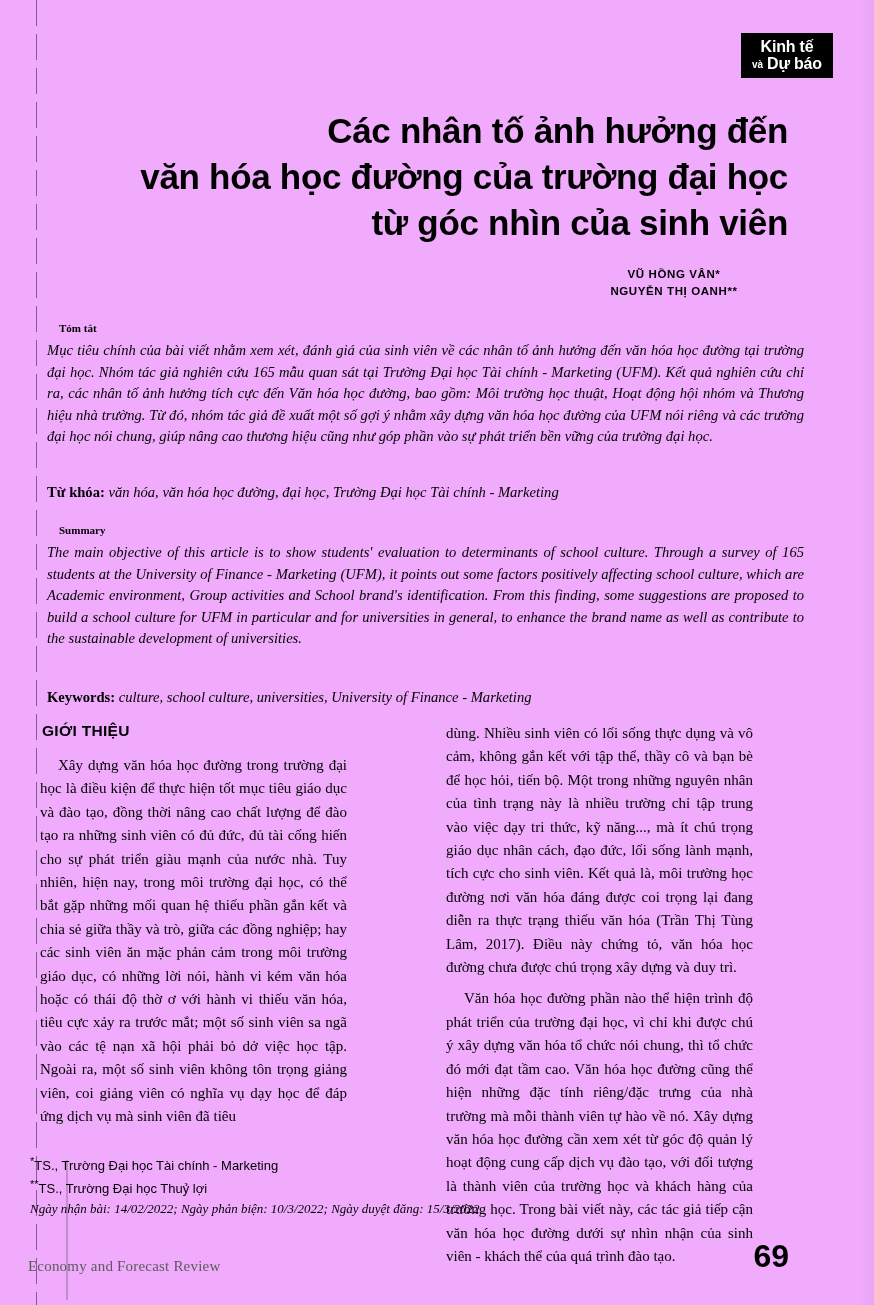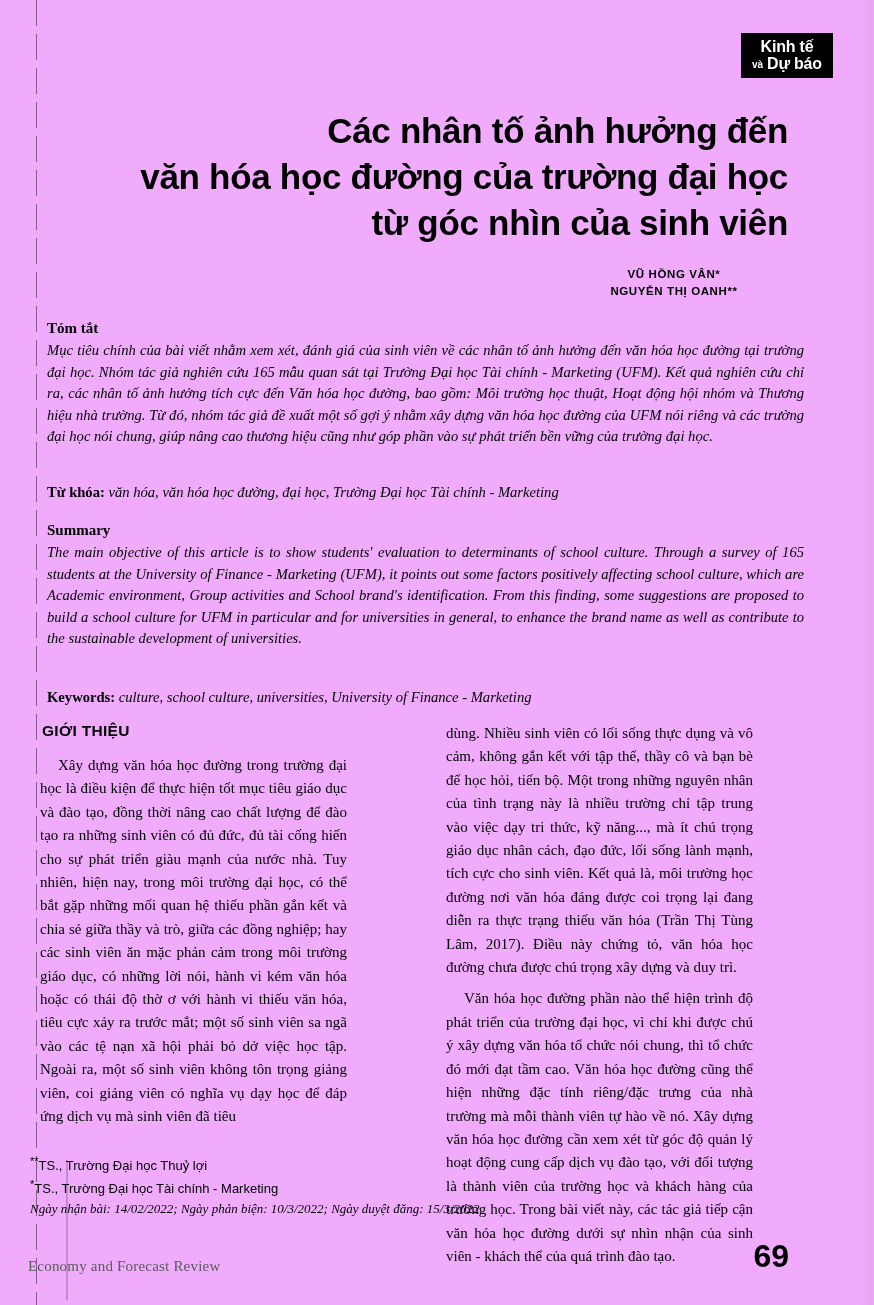--- a/index.html
+++ b/index.html
@@ -120,23 +120,24 @@
 
   
   .abs-block {
     position: absolute;
     left: 47px;
     width: 757px;
   }
   .abs-head {
     font-family: "Liberation Serif", serif;
     font-weight: 700;
-    font-size: 15px;
+    font-size: 11px;
     line-height: 20px;
     margin-bottom: 2px;
+    margin-left: 12px;
   }
   .abs-body {
     font-family: "Liberation Serif", serif;
     font-style: italic;
     font-size: 14.6px;
     line-height: 21.5px;
     text-align: justify;
   }
   .kw-line {
     font-family: "Liberation Serif", serif;
@@ -269,21 +270,21 @@
     <div class="sec-head">GIỚI THIỆU</div>
     <p class="para">Xây dựng văn hóa học đường trong trường đại học là điều kiện để thực hiện tốt mục tiêu giáo dục và đào tạo, đồng thời nâng cao chất lượng để đào tạo ra những sinh viên có đủ đức, đủ tài cống hiến cho sự phát triển giàu mạnh của nước nhà. Tuy nhiên, hiện nay, trong môi trường đại học, có thể bắt gặp những mối quan hệ thiếu phần gắn kết và chia sẻ giữa thầy và trò, giữa các đồng nghiệp; hay các sinh viên ăn mặc phản cảm trong môi trường giáo dục, có những lời nói, hành vi kém văn hóa hoặc có thái độ thờ ơ với hành vi thiếu văn hóa, tiêu cực xảy ra trước mắt; một số sinh viên sa ngã vào các tệ nạn xã hội phải bỏ dở việc học tập. Ngoài ra, một số sinh viên không tôn trọng giảng viên, coi giảng viên có nghĩa vụ dạy học để đáp ứng dịch vụ mà sinh viên đã tiêu</p>
   </div>
 
   <div class="col col-right">
     <p class="para" style="text-indent:0">dùng. Nhiều sinh viên có lối sống thực dụng và vô cảm, không gắn kết với tập thể, thầy cô và bạn bè để học hỏi, tiến bộ. Một trong những nguyên nhân của tình trạng này là nhiều trường chỉ tập trung vào việc dạy tri thức, kỹ năng..., mà ít chú trọng giáo dục nhân cách, đạo đức, lối sống lành mạnh, tích cực cho sinh viên. Kết quả là, môi trường học đường nơi văn hóa đáng được coi trọng lại đang diễn ra thực trạng thiếu văn hóa (Trần Thị Tùng Lâm, 2017). Điều này chứng tỏ, văn hóa học đường chưa được chú trọng xây dựng và duy trì.</p>
     <p class="para">Văn hóa học đường phần nào thể hiện trình độ phát triển của trường đại học, vì chỉ khi được chú ý xây dựng văn hóa tổ chức nói chung, thì tổ chức đó mới đạt tầm cao. Văn hóa học đường cũng thể hiện những đặc tính riêng/đặc trưng của nhà trường mà mỗi thành viên tự hào về nó. Xây dựng văn hóa học đường cần xem xét từ góc độ quản lý hoạt động cung cấp dịch vụ đào tạo, với đối tượng là thành viên của trường học và khách hàng của trường học. Trong bài viết này, các tác giả tiếp cận văn hóa học đường dưới sự nhìn nhận của sinh viên - khách thể của quá trình đào tạo.</p>
   </div>
 
   <div class="footnotes">
+    <div class="fn"><sup>*</sup><span>TS., Trường Đại học Tài chính - Marketing</span></div>
     <div class="fn"><sup>**</sup><span>TS., Trường Đại học Thuỷ lợi</span></div>
-    <div class="fn"><sup>*</sup><span>TS., Trường Đại học Tài chính - Marketing</span></div>
     <div class="fn-date">Ngày nhận bài: 14/02/2022; Ngày phản biện: 10/3/2022; Ngày duyệt đăng: 15/3/2022</div>
   </div>
 
   <div class="footer-left">Economy and Forecast Review</div>
   <div class="folio">69</div>
 
 </div>
 
 </body></html>

